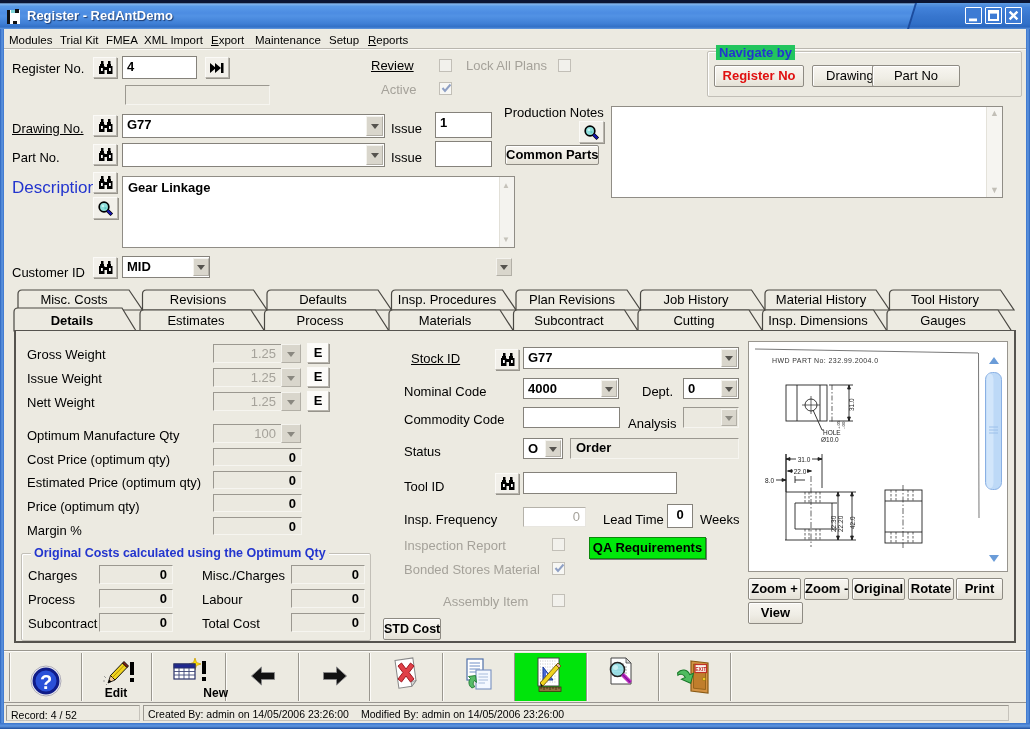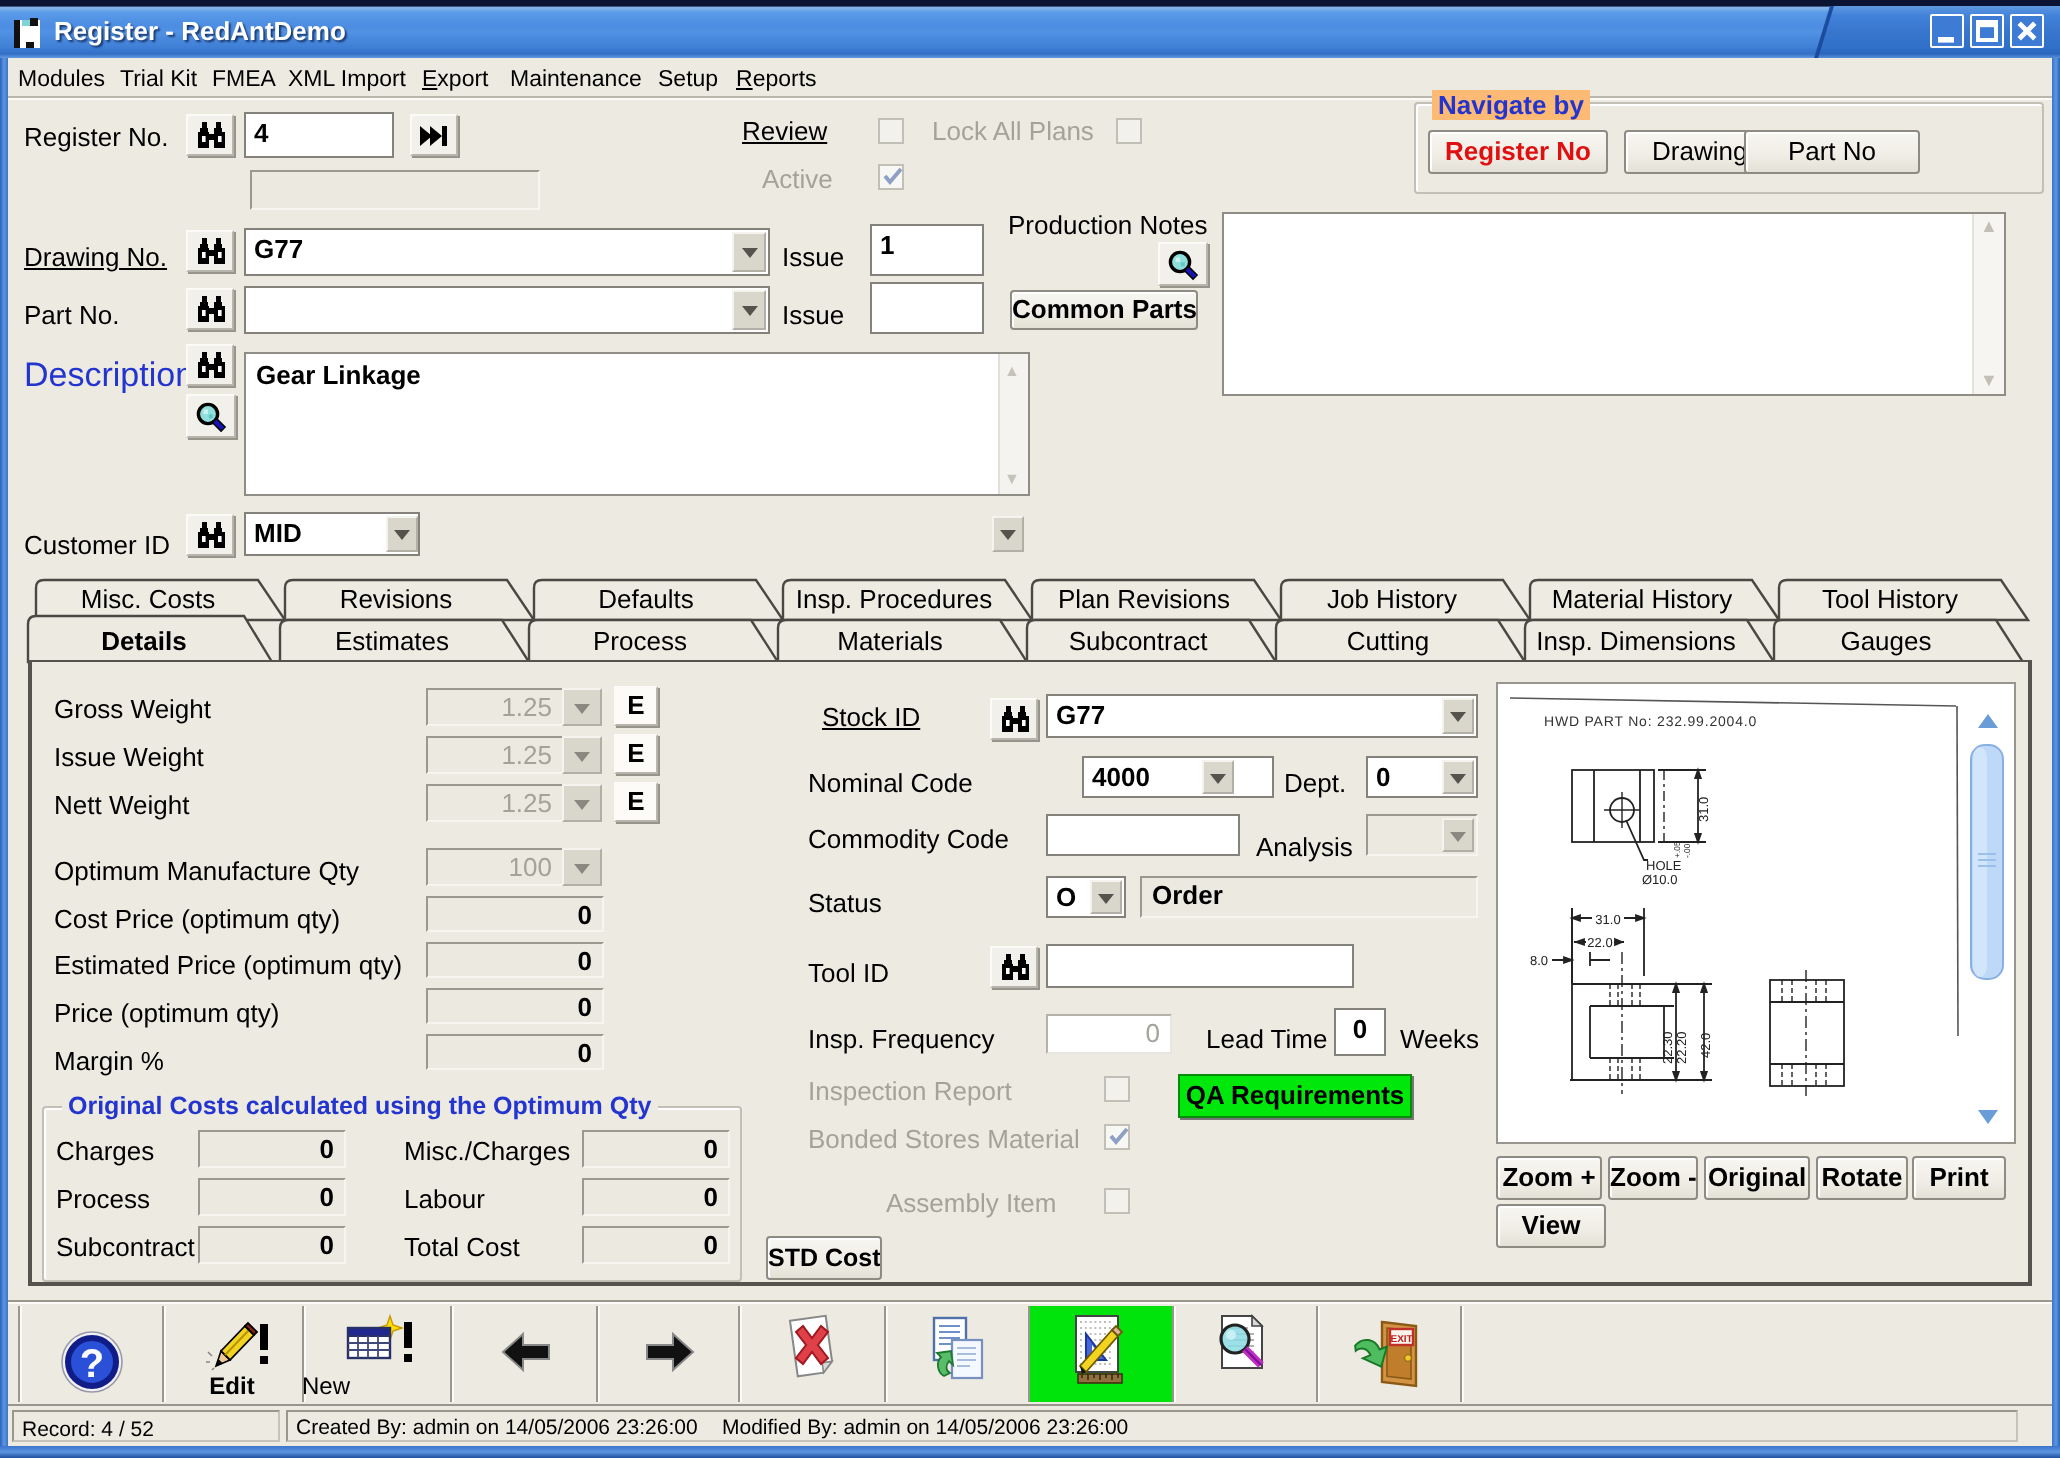--- a/index.html
+++ b/index.html
@@ -151,21 +151,21 @@
 <div class="abs" style="left:499px;top:177px;width:15px;height:70px;background:#F4F3EF;border-left:1px solid #E2E0D8"></div>
 <div class="abs" style="left:502px;top:181px;color:#C5C2BA;font-size:8px">▲</div>
 <div class="abs" style="left:502px;top:235px;color:#C5C2BA;font-size:8px">▼</div>
 <div class="abs" style="left:128px;top:180px;font-size:13px;font-weight:bold">Gear Linkage</div>
 
 <div class="inp" style="left:122px;top:256px;width:88px;height:22px">MID</div>
 <div class="combo-a" style="left:193px;top:258px;width:16px;height:18px"></div>
 <div class="combo-a" style="left:496px;top:258px;width:16px;height:18px"></div>
 
 <div class="abs" style="left:707px;top:51px;width:315px;height:46px;border:1px solid #C2BFB7;border-radius:2px;box-shadow:inset 1px 1px 0 #fff"></div>
-<div class="abs" style="left:716px;top:45px;background:#fdba74;padding:0 3px;font-size:13px;font-weight:bold;color:#2335CE">Navigate by</div>
+<div class="abs" style="left:716px;top:45px;background:#22c55e;padding:0 3px;font-size:13px;font-weight:bold;color:#2335CE">Navigate by</div>
 <div class="btn" style="left:714px;top:65px;width:90px;height:22px;line-height:20px;color:#E01010">Register No</div>
 <div class="btn" style="left:812px;top:65px;width:96px;height:22px;line-height:20px;font-weight:normal">Drawing No</div>
 <div class="btn" style="left:872px;top:65px;width:88px;height:22px;line-height:20px;font-weight:normal">Part No</div>
 
 <svg id="tabs" style="left:10px;top:288px" width="1008" height="46" viewBox="0 0 1008 46" font-family="Liberation Sans, sans-serif" font-size="13">
 <g stroke="#4A4843" stroke-width="1.2" fill="#EDEBE2">
 <path d="M8 22 L8 6 Q8 2 12 2 L119 2 L132.5 22 Z"></path>
 <path d="M132.5 22 L132.5 6 Q132.5 2 136.5 2 L243.5 2 L257 22 Z"></path>
 <path d="M257 22 L257 6 Q257 2 261 2 L368 2 L381.5 22 Z"></path>
 <path d="M381.5 22 L381.5 6 Q381.5 2 385.5 2 L492.5 2 L506 22 Z"></path>
@@ -245,21 +245,21 @@
 <div class="dis" style="left:291px;top:565px;width:74px;height:19px;text-align:right;font-weight:bold">0</div>
 <div class="dis" style="left:291px;top:589px;width:74px;height:19px;text-align:right;font-weight:bold">0</div>
 <div class="dis" style="left:291px;top:613px;width:74px;height:19px;text-align:right;font-weight:bold">0</div>
 <div class="btn" style="left:383px;top:618px;width:58px;height:22px;line-height:20px;font-size:12.5px">STD Cost</div>
 
 <div class="lbl und" style="left:411px;top:351px">Stock ID</div>
 <div class="tbtn bino" style="left:495px;top:349px"></div>
 <div class="inp" style="left:523px;top:347px;width:216px;height:22px">G77</div>
 <div class="combo-a" style="left:721px;top:349px;width:16px;height:18px"></div>
 <div class="lbl" style="left:404px;top:384px">Nominal Code</div>
-<div class="inp" style="left:541px;top:378px;width:96px;height:21px">4000</div>
+<div class="inp" style="left:523px;top:378px;width:96px;height:21px">4000</div>
 <div class="combo-a" style="left:601px;top:380px;width:16px;height:17px"></div>
 <div class="lbl" style="left:642px;top:384px">Dept.</div>
 <div class="inp" style="left:683px;top:378px;width:56px;height:21px">0</div>
 <div class="combo-a" style="left:721px;top:380px;width:16px;height:17px"></div>
 <div class="lbl" style="left:404px;top:412px">Commodity Code</div>
 <div class="inp" style="left:523px;top:407px;width:97px;height:21px"></div>
 <div class="lbl" style="left:628px;top:416px">Analysis</div>
 <div class="dis" style="left:683px;top:407px;width:56px;height:21px"></div>
 <div class="combo-a dd" style="left:721px;top:409px;width:16px;height:17px"></div>
 <div class="lbl" style="left:404px;top:444px">Status</div>
@@ -406,21 +406,21 @@
 </svg>
 <div class="abs" style="left:81px;top:686px;width:70px;text-align:center;font-size:12px;font-weight:bold">Edit</div>
 <svg style="left:171px;top:657px" width="38" height="30" viewBox="0 0 38 30">
  <path d="M24 1 L25.5 5.5 L30 7 L25.5 8.5 L24 13 L22.5 8.5 L18 7 L22.5 5.5 Z" fill="#FFE000" stroke="#C89800" stroke-width="0.7"></path>
  <rect x="3" y="7" width="21" height="15" fill="#fff" stroke="#283068" stroke-width="1.2"></rect>
  <rect x="3" y="7" width="21" height="4" fill="#202890" stroke="#283068" stroke-width="1"></rect>
  <path d="M3 14.5 H24 M3 18 H24 M8 11 V22 M13 11 V22 M18 11 V22" stroke="#404878" stroke-width="0.9"></path>
  <rect x="31" y="4" width="4" height="13" fill="#000"></rect>
  <rect x="31" y="20" width="4" height="4" fill="#000"></rect>
 </svg>
-<div class="abs" style="left:151px;top:686px;width:77px;text-align:left;font-size:12px;font-weight:normal">New</div>
+<div class="abs" style="left:151px;top:686px;width:77px;text-align:right;font-size:12px;font-weight:bold">New</div>
 <svg style="left:250px;top:665px" width="26" height="23" viewBox="0 0 26 23">
  <path d="M24.5 7.5 H11.5 V2 L1.5 11 L11.5 20 V14.5 H24.5 Z" fill="#111" stroke="#888" stroke-width="1"></path>
 </svg>
 <svg style="left:322px;top:665px" width="26" height="23" viewBox="0 0 26 23">
  <path d="M1.5 7.5 H14.5 V2 L24.5 11 L14.5 20 V14.5 H1.5 Z" fill="#111" stroke="#888" stroke-width="1"></path>
 </svg>
 <svg style="left:388px;top:656px" width="36" height="36" viewBox="0 0 36 36">
  <g transform="rotate(-8 18 18)">
  <path d="M9 3 H27 V26 L22 31 H9 Z" fill="#fff" stroke="#888" stroke-width="1"></path>
  <path d="M27 26 L22 26 L22 31 Z" fill="#D8D8D8" stroke="#888" stroke-width="0.8"></path>

